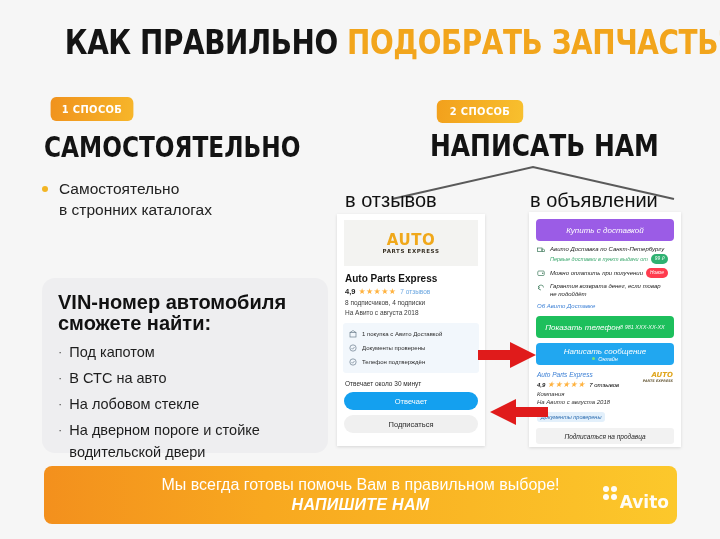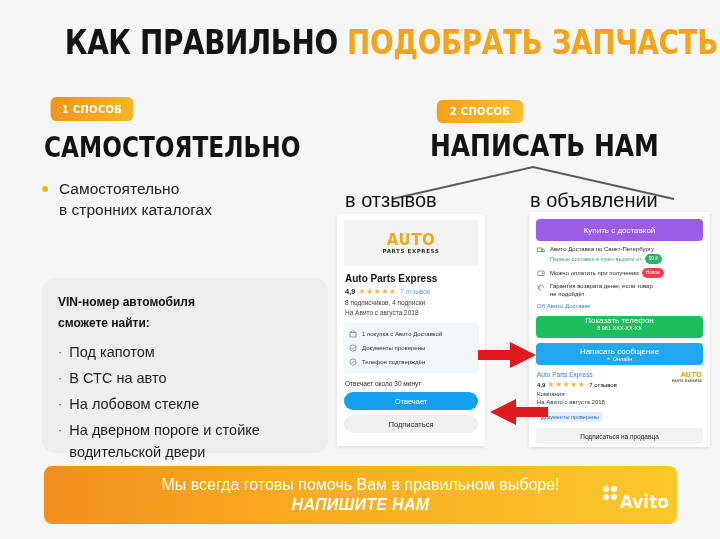--- a/index.html
+++ b/index.html
@@ -71,21 +71,21 @@
     font-family:"Liberation Sans", sans-serif;
   }
 
   
   .vincard{
     position:absolute;left:42px;top:278px;width:286px;height:175px;
     background:#eeeef0;border-radius:13px;
     padding:14px 16px;box-sizing:border-box;
   }
   .vintitle{
-    font-size:12px;font-weight:bold;color:#111;line-height:21px;
+    font-size:20px;font-weight:bold;color:#111;line-height:21px;
     margin-bottom:7px;
   }
   .vinitem{display:flex;align-items:flex-start;margin-bottom:4px;}
   .vinitem .d{color:#555;font-size:13px;margin-right:7px;line-height:22px;}
   .vinitem .t{font-size:14.5px;line-height:22px;color:#1d1d1d;}
 
   
   .subhead{
     position:absolute;
     font-size:20px;color:#111;
@@ -95,21 +95,21 @@
   #sub1{left:345px;top:189px;}
   #sub2{left:530px;top:189px;}
 
   
   .mock{
     position:absolute;background:#ffffff;
     box-shadow:0 1px 3px rgba(0,0,0,.13);
     overflow:hidden;
   }
   #mockProfile{left:337px;top:214px;width:148px;height:232px;}
-  #mockAd{left:529px;top:212px;width:181px;height:235px;}
+  #mockAd{left:529px;top:212px;width:152px;height:235px;font-style:italic;}
 
   
   .logobox{
     margin:6px 7px 0 7px;height:46px;background:#f3f3f1;
     display:flex;flex-direction:column;align-items:center;justify-content:center;
   }
   .logo-auto{
     font-family:"DejaVu Sans", sans-serif;font-weight:bold;
     font-size:15px;color:#f0a81b;letter-spacing:0.5px;line-height:14px;
   }
@@ -150,21 +150,21 @@
   .greenline{color:#3aa76d;font-size:5.5px;display:inline-block;margin-top:2px;}
   .badge{
     display:inline-block;border-radius:6px;font-size:4.8px;color:#fff;
     padding:1px 4px;vertical-align:middle;margin-left:3px;
   }
   .badge.green{background:#2fb171;}
   .badge.red{background:#ff3b4e;}
   .link{color:#3a7fd5;font-size:6px;padding:5px 8px 0 8px;display:block;}
   .btngreen{
     margin:7px 7px 0 7px;height:22px;border-radius:4px;background:#1dbf5c;
-    color:#fff;display:flex;flex-direction:column;align-items:center;justify-content:flex-start;
+    color:#fff;display:flex;align-items:center;justify-content:center;
   }
   .btngreen .l1{font-size:8px;}
   .btngreen .l2{font-size:5.5px;opacity:.95;}
   .btnblue2{
     margin:5px 7px 0 7px;height:22px;border-radius:4px;background:#21a7f0;
     color:#fff;display:flex;flex-direction:column;align-items:center;justify-content:center;
   }
   .btnblue2 .l1{font-size:8px;}
   .btnblue2 .l2{font-size:5.5px;display:flex;align-items:center;}
   .onlinedot{width:3px;height:3px;border-radius:50%;background:#7ee07e;margin-right:3px;}

